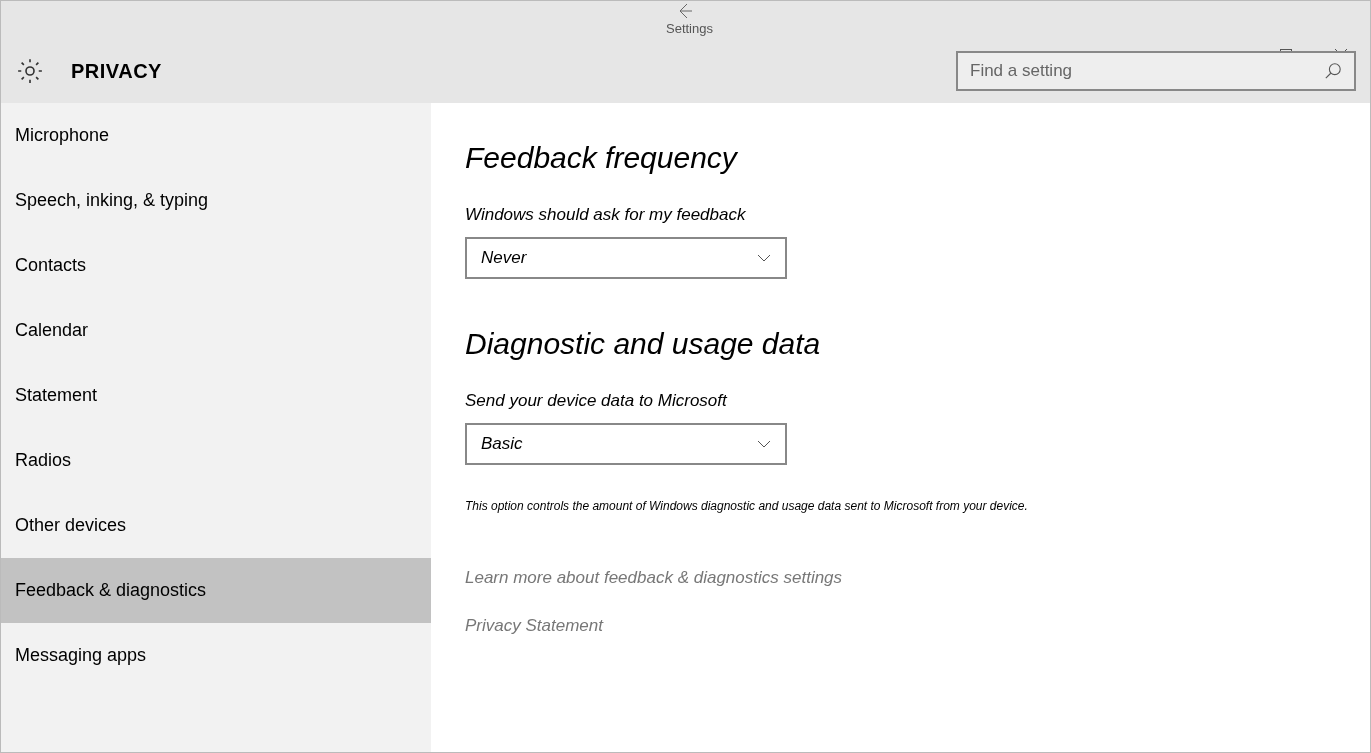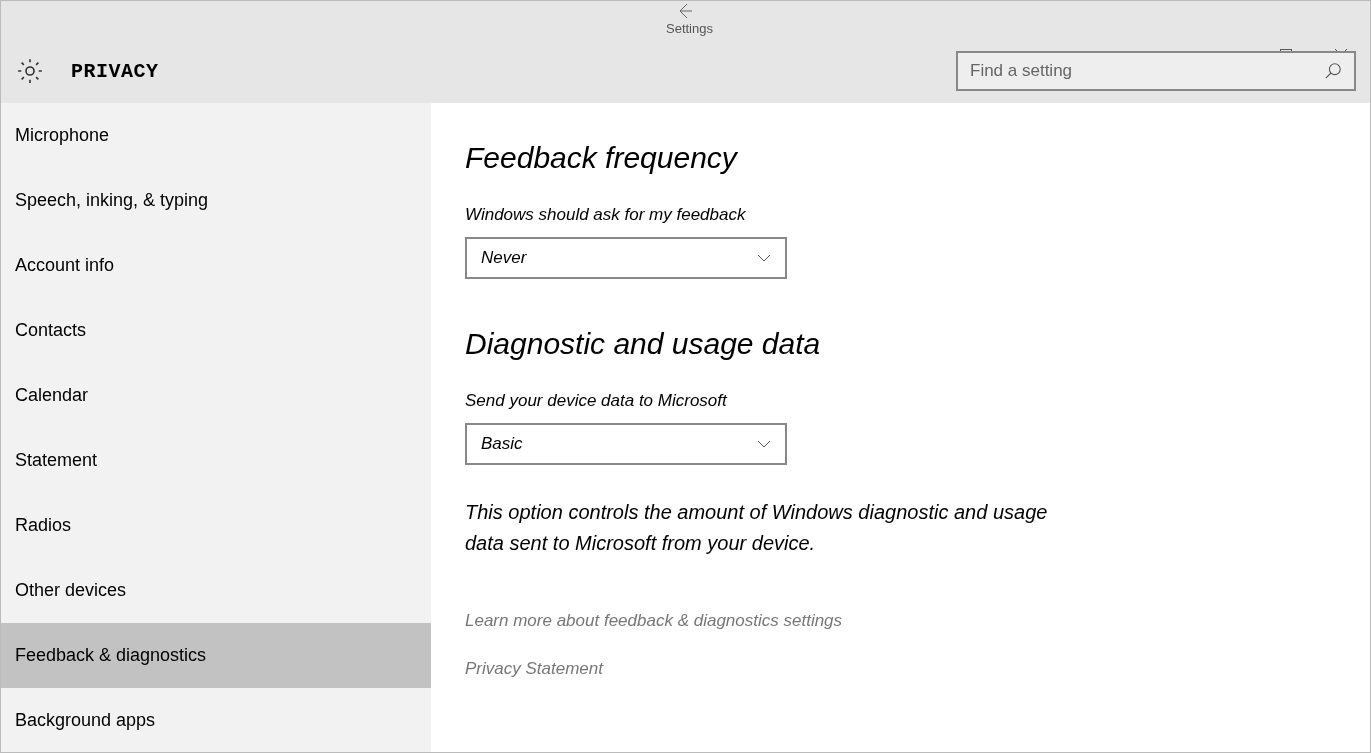--- a/index.html
+++ b/index.html
@@ -56,21 +56,20 @@
 .headerbar .gear {
   margin-right: 26px;
   color: #333;
   display: flex;
   align-items: center;
 }
 .headerbar .page-title {
   font-size: 20px;
   font-weight: 600;
   letter-spacing: 0.5px;
-  font-family: Liberation Mono, monospace;
 }
 .headerbar .search {
   margin-left: auto;
 }
 .searchbox {
   width: 400px;
   height: 40px;
   border: 2px solid #888;
   background: #eee;
   display: flex;
@@ -134,21 +133,21 @@
   background: #fff;
   display: flex;
   align-items: center;
   padding: 0 14px;
   font-size: 17px;
   margin-bottom: 48px;
   justify-content: space-between;
 }
 .dropdown .chev { color: #555; }
 .desc {
-  font-size: 20px;
+  font-size: 12px;
   color: #000;
   max-width: 620px;
   line-height: 1.55;
   margin-bottom: 52px;
 }
 .linklike {
   font-size: 17px;
   color: #777;
   margin-bottom: 28px;
   display: block;
@@ -208,42 +207,39 @@
 <div class="layout">
 
   <div class="sidebar">
     <div class="sidebar-item">
       <span>Microphone</span>
     </div>
     <div class="sidebar-item">
       <span>Speech, inking, &amp; typing</span>
     </div>
     <div class="sidebar-item">
-      <span>Account info</span>
-    </div>
-    <div class="sidebar-item">
       <span>Contacts</span>
     </div>
     <div class="sidebar-item">
       <span>Calendar</span>
     </div>
     <div class="sidebar-item">
       <span>Statement</span>
     </div>
     <div class="sidebar-item">
       <span>Radios</span>
     </div>
     <div class="sidebar-item">
       <span>Other devices</span>
     </div>
     <div class="sidebar-item active">
       <span>Feedback &amp; diagnostics</span>
     </div>
     <div class="sidebar-item">
-      <span>Background apps</span>
+      <span>Messaging apps</span>
     </div>
   </div>
 
   <div class="content">
     <h1>Feedback frequency</h1>
     <div class="label">Windows should ask for my feedback</div>
     <div class="dropdown">
       <span>Never</span>
       <span class="chev">
         <svg width="14" height="10" viewBox="0 0 14 10" fill="none" stroke="currentColor" stroke-width="1">

